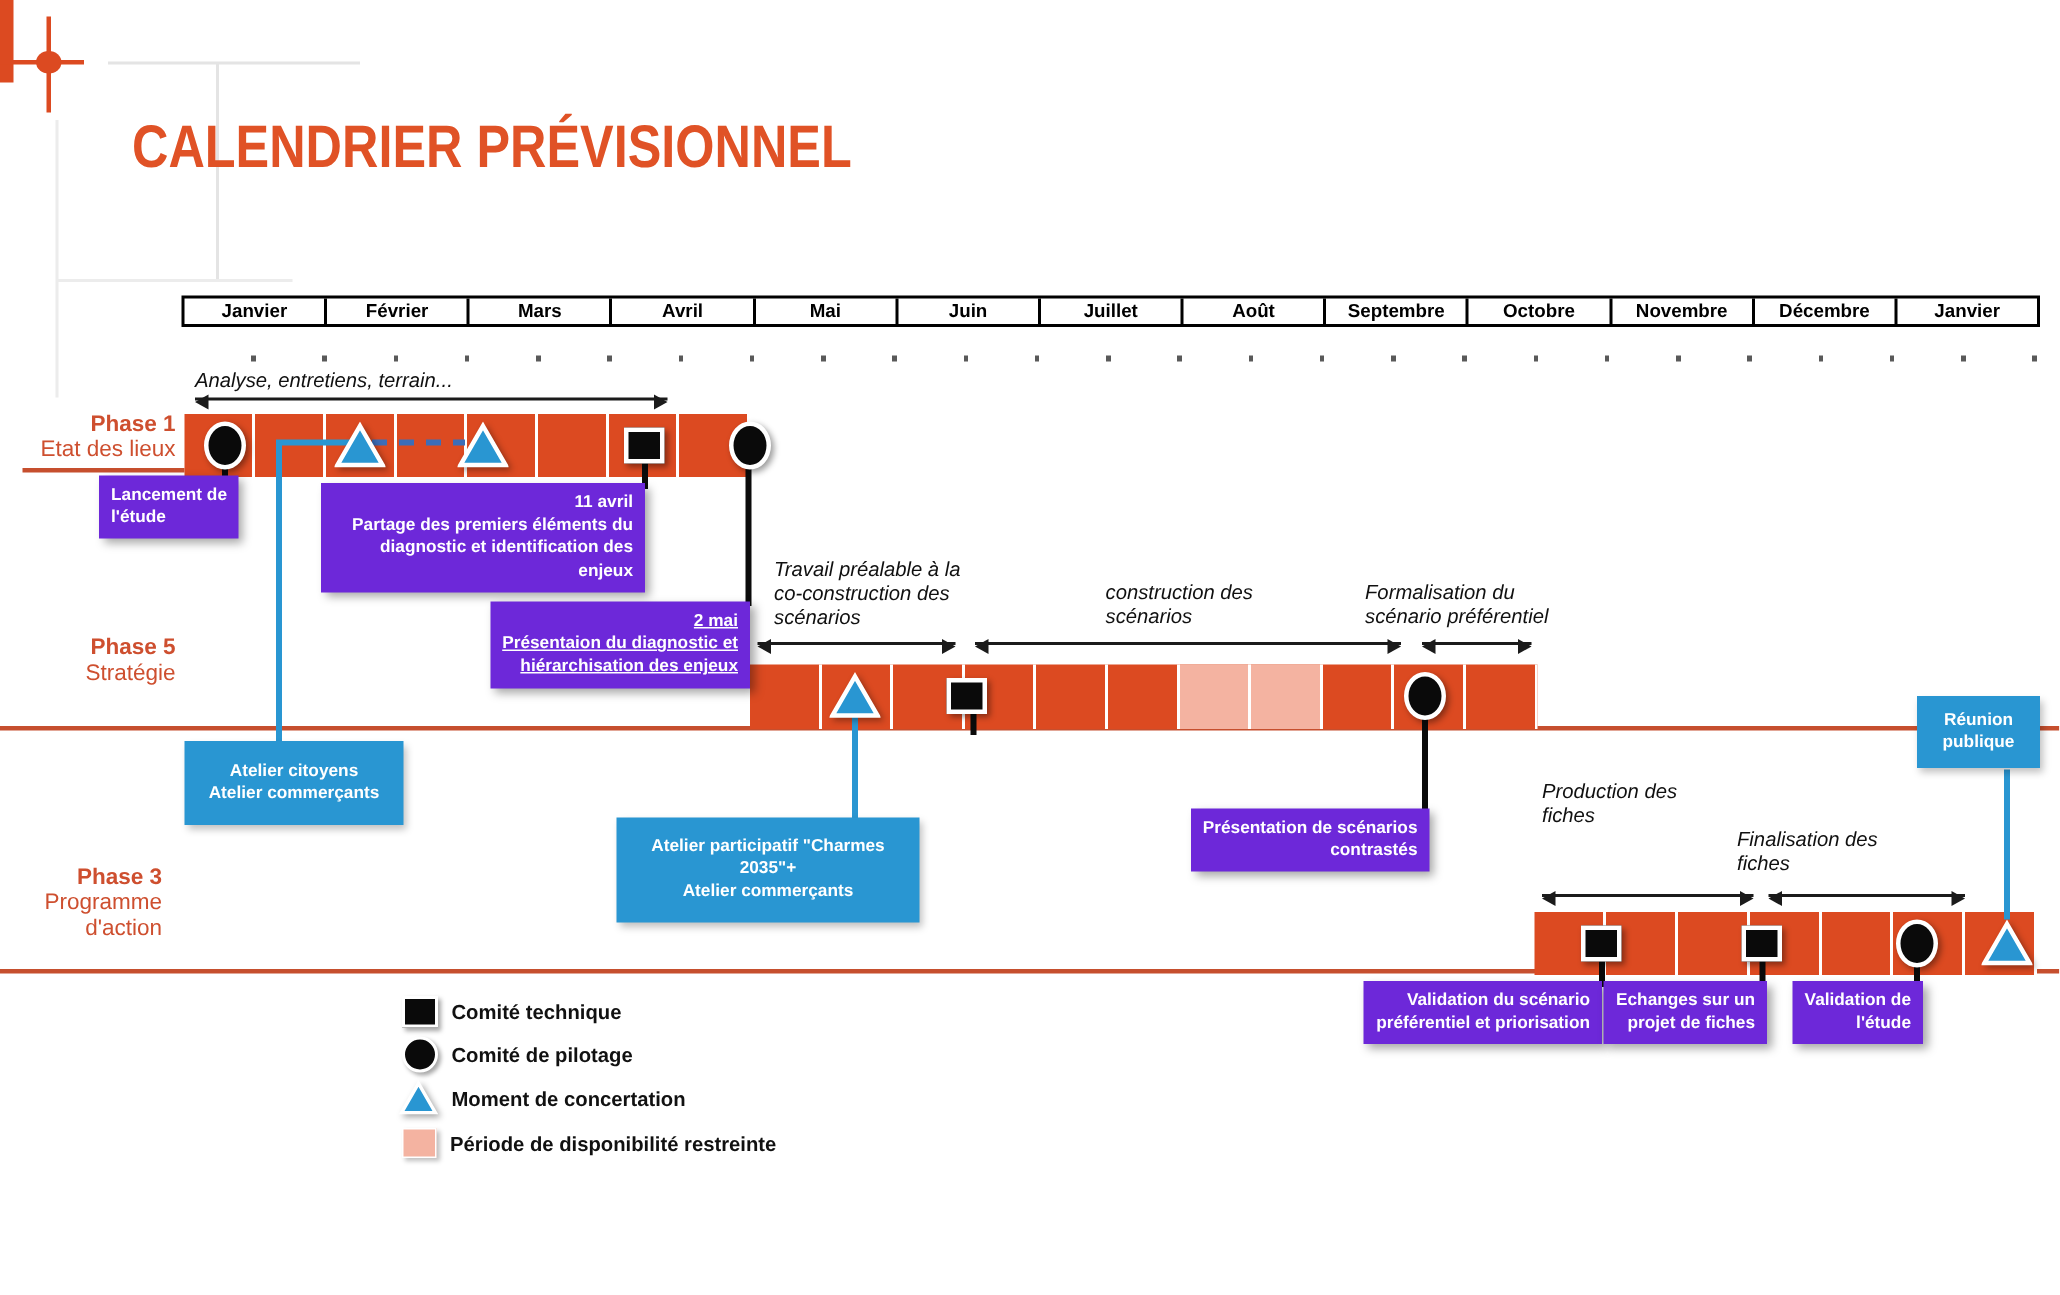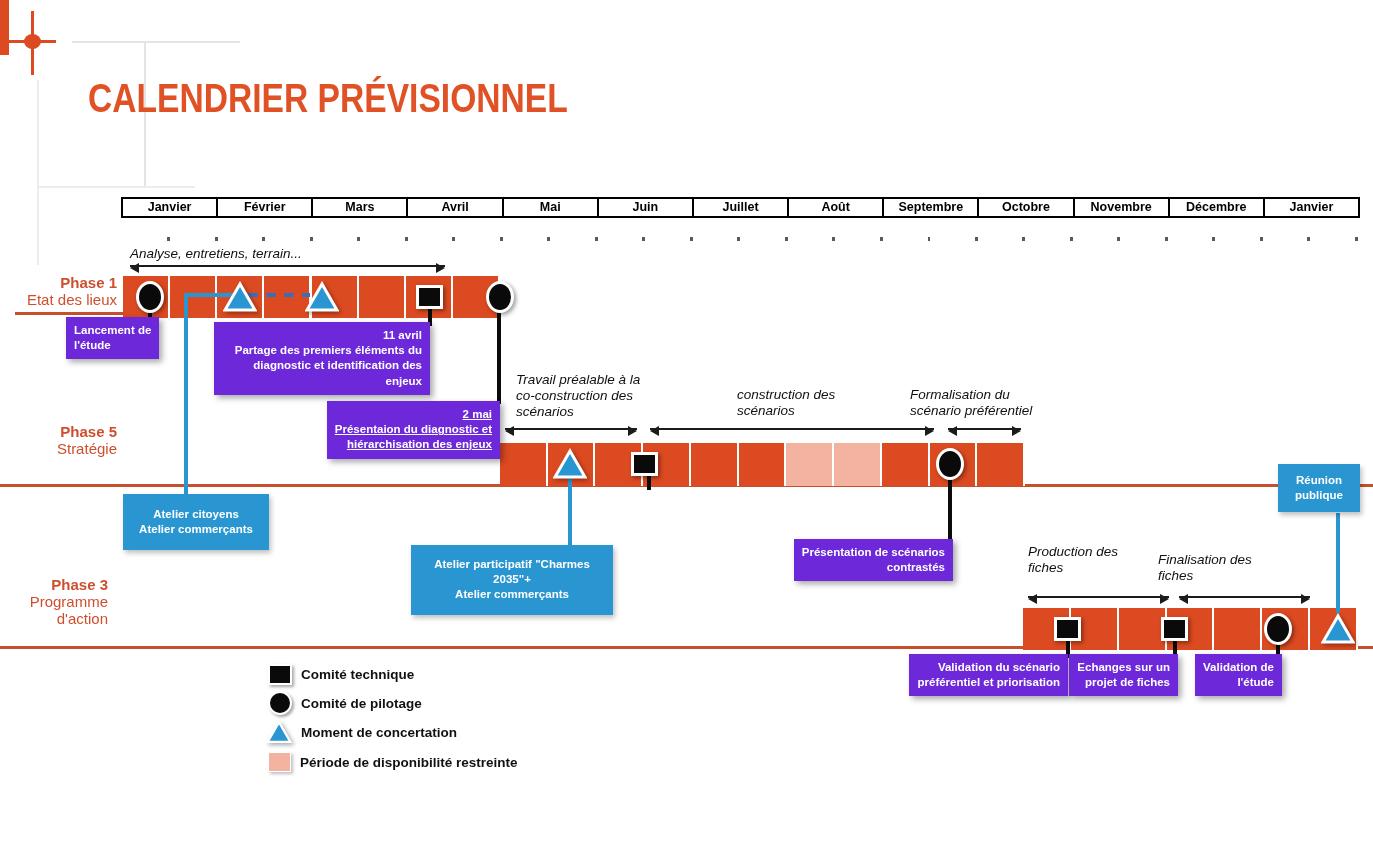--- a/index.html
+++ b/index.html
@@ -129,21 +129,21 @@
   <div class="darr" style="left:505px;top:428px;width:132px;"></div>
 
   <div class="annot" style="left:737px;top:387px;width:150px;">construction des
 scénarios</div>
   <div class="darr" style="left:650px;top:428px;width:284px;"></div>
 
   <div class="annot" style="left:910px;top:387px;width:155px;">Formalisation du
 scénario préférentiel</div>
   <div class="darr" style="left:948px;top:428px;width:73px;"></div>
 
-  <div class="annot" style="left:1028px;top:544px;width:140px;">Production des
+  <div class="annot" style="left:1028px;top:520px;width:140px;">Production des
 fiches</div>
   <div class="darr" style="left:1028px;top:596px;width:141px;"></div>
 
   <div class="annot" style="left:1158px;top:552px;width:140px;">Finalisation des
 fiches</div>
   <div class="darr" style="left:1179px;top:596px;width:131px;"></div>
 
   <div class="bar" style="left:123px;top:276px;width:377px;height:42px;">
     <div class="cellines" style="background:repeating-linear-gradient(to right,transparent 0 45.1px,#fff 45.1px 47.13px);"></div>
   </div>

